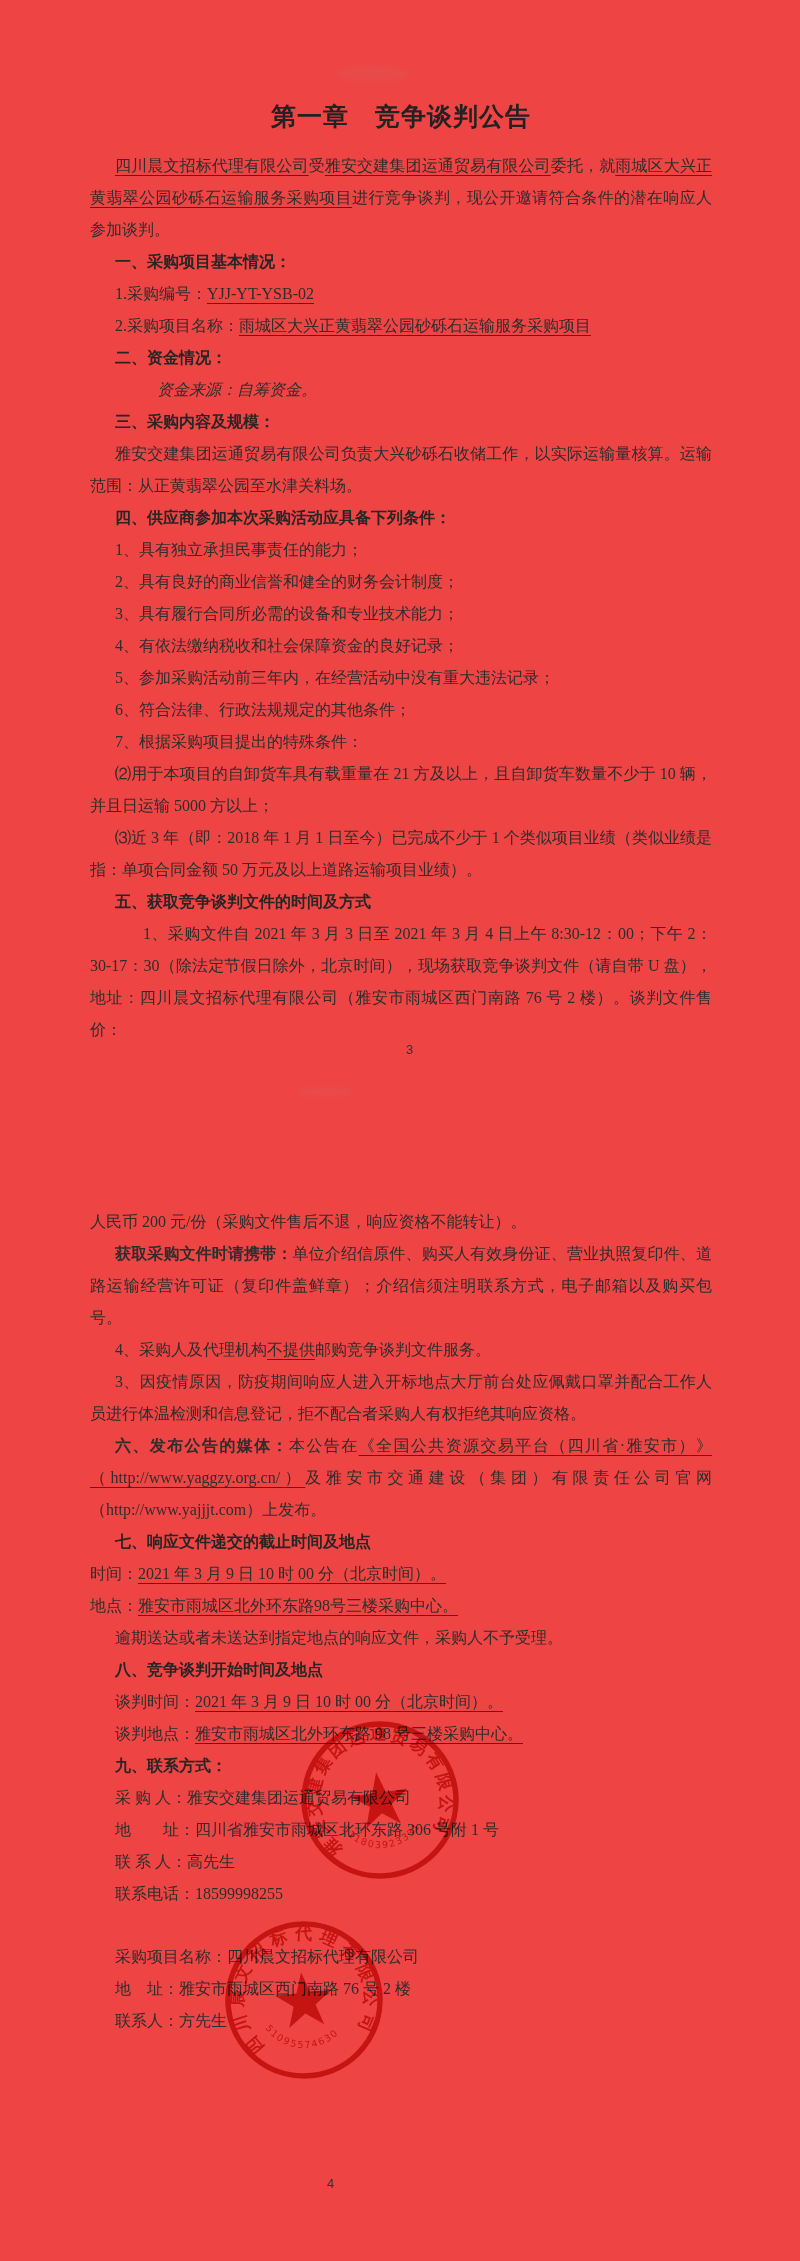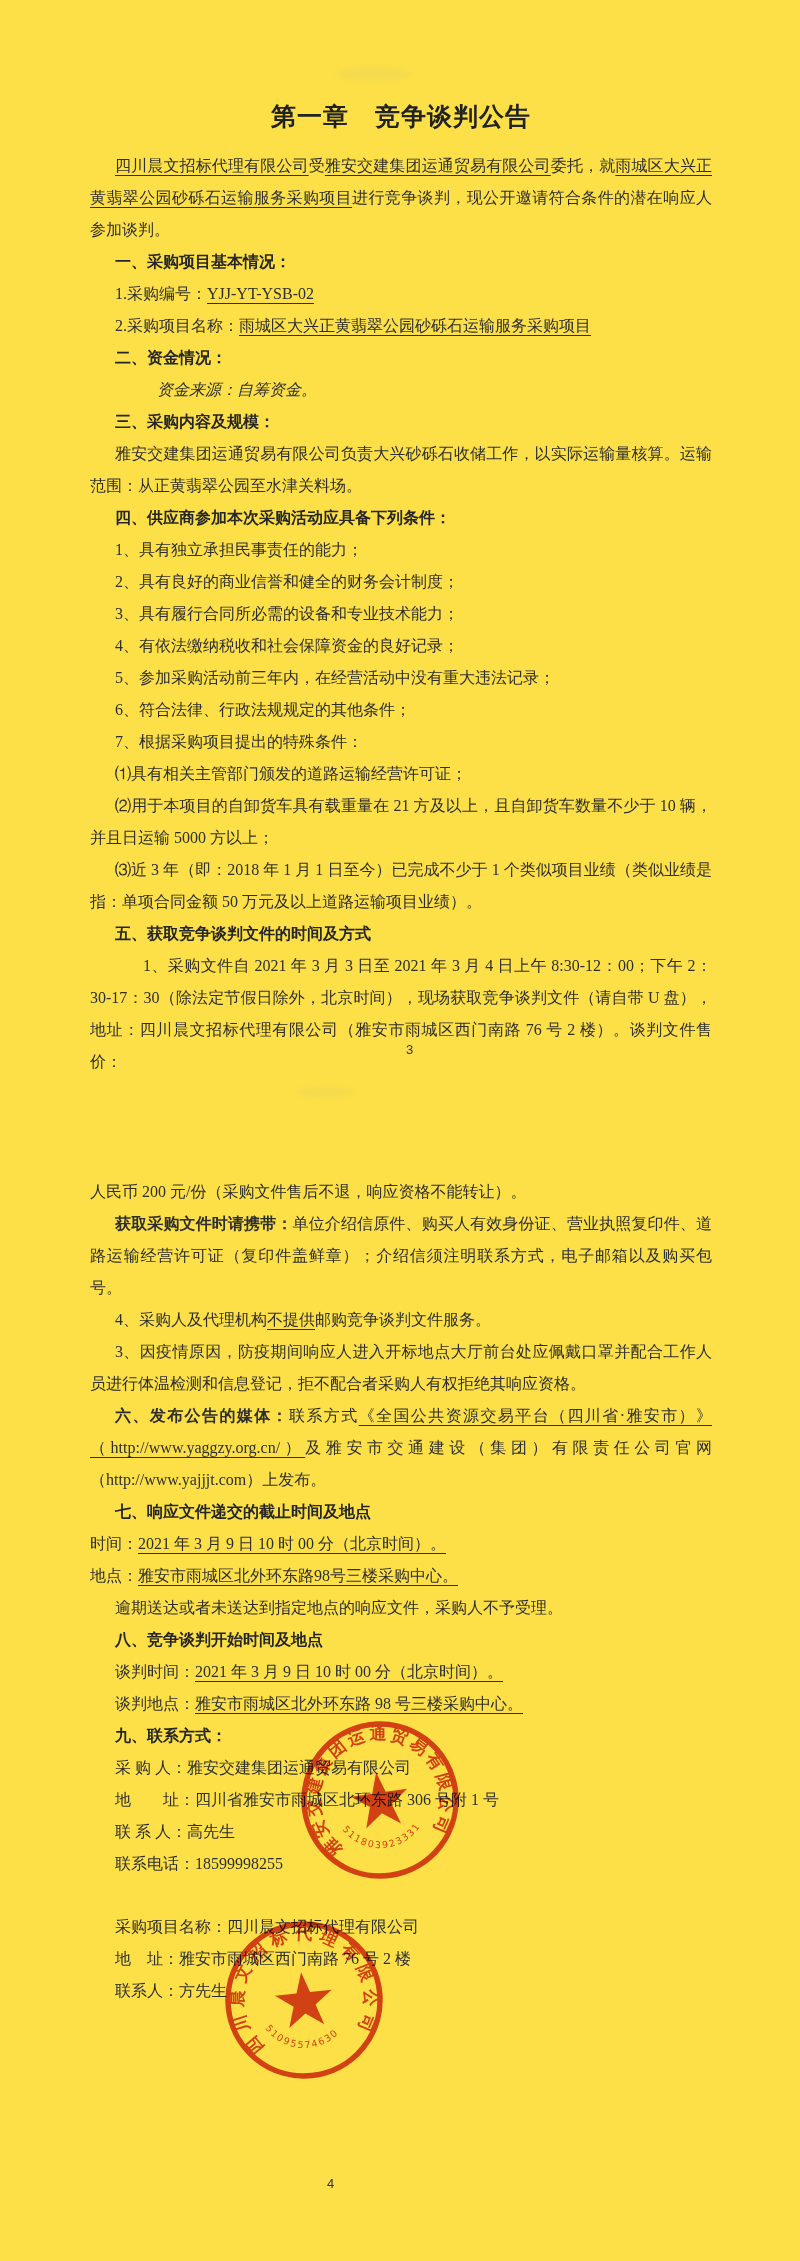--- a/index.html
+++ b/index.html
@@ -1,22 +1,22 @@
 <!DOCTYPE html>
 <html><head>
 <meta charset="utf-8">
 <style>
   html,body{margin:0;padding:0;background:#ffffff;}
   .page{
-    position:relative;width:800px;height:2261px;background:#fde047;
+    position:relative;width:800px;height:2261px;background:#ef4444;
     font-family:"Liberation Serif","DejaVu Serif",serif;
     color:#2e2e2e;font-size:16px;line-height:32px;overflow:hidden;
   }
   .page3-content{position:absolute;top:0;left:0;width:622px;padding:98px 88px 0 90px;}
-  .page4-content{position:absolute;top:1176px;left:0;width:622px;padding:0 88px 0 90px;}
+  .page4-content{position:absolute;top:1206px;left:0;width:622px;padding:0 88px 0 90px;}
   p{margin:0;text-align:justify;}
   .doc-title{text-align:center;font-size:25px;font-weight:bold;line-height:38px;color:#222;margin:0 0 14px 0;letter-spacing:1px;}
   .h{font-weight:bold;color:#262626;}
   .b{font-weight:bold;}
   .ind1{text-indent:25px;}
   .ind2{text-indent:53px;}
   .ind-funds{text-indent:67px;font-style:italic;}
   .ul{text-decoration:underline;text-underline-offset:4px;text-decoration-thickness:1px;}
   .gap-before{margin-top:31px;}
   .pnum{position:absolute;font-size:13px;line-height:16px;color:#333;font-family:"Liberation Sans","DejaVu Sans",sans-serif;}
@@ -58,37 +58,36 @@
     <p class="ind1">雅安交建集团运通贸易有限公司负责大兴砂砾石收储工作，以实际运输量核算。运输范围：从正黄翡翠公园至水津关料场。</p>
 
     <p class="h ind1">四、供应商参加本次采购活动应具备下列条件：</p>
     <p class="ind1">1、具有独立承担民事责任的能力；</p>
     <p class="ind1">2、具有良好的商业信誉和健全的财务会计制度；</p>
     <p class="ind1">3、具有履行合同所必需的设备和专业技术能力；</p>
     <p class="ind1">4、有依法缴纳税收和社会保障资金的良好记录；</p>
     <p class="ind1">5、参加采购活动前三年内，在经营活动中没有重大违法记录；</p>
     <p class="ind1">6、符合法律、行政法规规定的其他条件；</p>
     <p class="ind1">7、根据采购项目提出的特殊条件：</p>
-    <p class="ind1">⑴具有相关主管部门颁发的道路运输经营许可证；</p>
     <p class="ind1">⑵用于本项目的自卸货车具有载重量在 21 方及以上，且自卸货车数量不少于 10 辆，并且日运输 5000 方以上；</p>
     <p class="ind1">⑶近 3 年（即：2018 年 1 月 1 日至今）已完成不少于 1 个类似项目业绩（类似业绩是指：单项合同金额 50 万元及以上道路运输项目业绩）。</p>
 
     <p class="h ind1">五、获取竞争谈判文件的时间及方式</p>
     <p class="ind2">1、采购文件自 2021 年 3 月 3 日至 2021 年 3 月 4 日上午 8:30-12：00；下午 2：30-17：30（除法定节假日除外，北京时间），现场获取竞争谈判文件（请自带 U 盘），地址：四川晨文招标代理有限公司（雅安市雨城区西门南路 76 号 2 楼）。谈判文件售价：</p>
   </div>
 
   <div class="pnum pnum3">3</div>
 
   <div class="page4-content">
     <p>人民币 200 元/份（采购文件售后不退，响应资格不能转让）。</p>
     <p class="ind1"><span class="b">获取采购文件时请携带：</span><span>单位介绍信原件、购买人有效身份证、营业执照复印件、道路运输经营许可证（复印件盖鲜章）；介绍信须注明联系方式，电子邮箱以及购买包号。</span></p>
     <p class="ind1"><span>4、采购人及代理机构</span><span class="ul">不提供</span><span>邮购竞争谈判文件服务。</span></p>
     <p class="ind1">3、因疫情原因，防疫期间响应人进入开标地点大厅前台处应佩戴口罩并配合工作人员进行体温检测和信息登记，拒不配合者采购人有权拒绝其响应资格。</p>
 
-    <p class="ind1"><span class="b">六、发布公告的媒体：</span><span>联系方式</span><span class="ul">《全国公共资源交易平台（四川省·雅安市）》</span><span class="ul">（http://www.yaggzy.org.cn/）</span><span>及雅安市交通建设（集团）有限责任公司官网（http://www.yajjjt.com）上发布。</span></p>
+    <p class="ind1"><span class="b">六、发布公告的媒体：</span><span>本公告在</span><span class="ul">《全国公共资源交易平台（四川省·雅安市）》</span><span class="ul">（http://www.yaggzy.org.cn/）</span><span>及雅安市交通建设（集团）有限责任公司官网（http://www.yajjjt.com）上发布。</span></p>
 
     <p class="h ind1">七、响应文件递交的截止时间及地点</p>
     <p><span>时间：</span><span class="ul">2021 年 3 月 9 日 10 时 00 分（北京时间）。</span></p>
     <p><span>地点：</span><span class="ul">雅安市雨城区北外环东路98号三楼采购中心。</span></p>
     <p class="ind1">逾期送达或者未送达到指定地点的响应文件，采购人不予受理。</p>
 
     <p class="h ind1">八、竞争谈判开始时间及地点</p>
     <p class="ind1"><span>谈判时间：</span><span class="ul">2021 年 3 月 9 日 10 时 00 分（北京时间）。</span></p>
     <p class="ind1"><span>谈判地点：</span><span class="ul">雅安市雨城区北外环东路 98 号三楼采购中心。</span></p>
 

